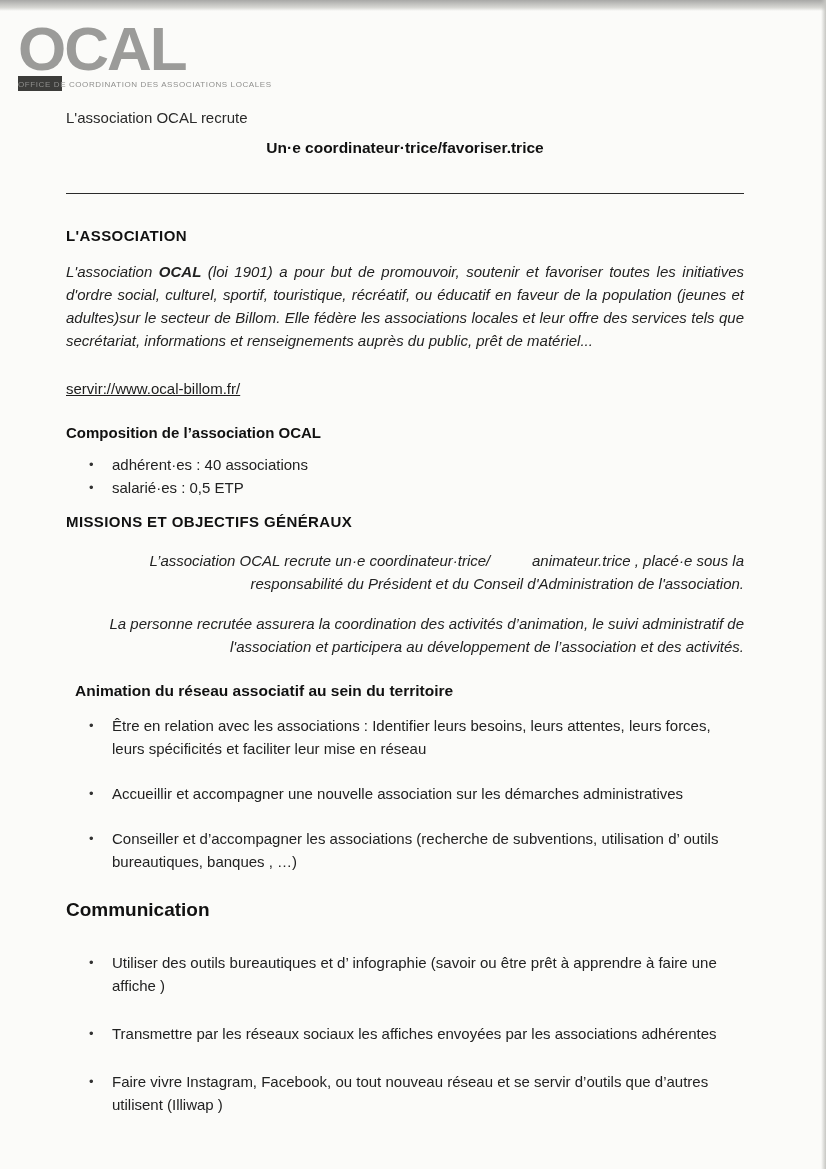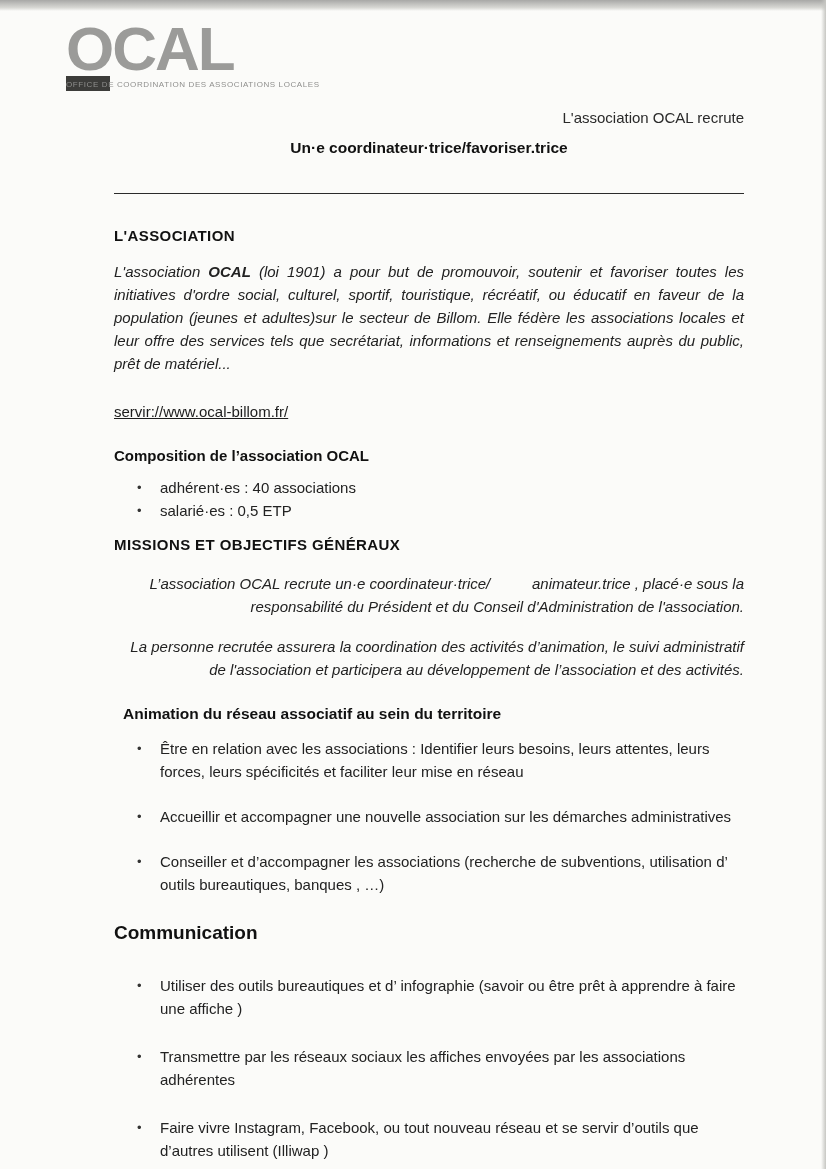--- a/index.html
+++ b/index.html
@@ -17,21 +17,21 @@
   .scan-edge-top {
     position: absolute; top: 0; left: 0; width: 100%; height: 11px;
     background: linear-gradient(to bottom, #a8a8a6, #d8d8d4 70%, #fbfbf9);
   }
   .scan-edge-right {
     position: absolute; top: 0; right: 0; width: 5px; height: 100%;
     background: linear-gradient(to left, #c6c6c2, rgba(251,251,249,0));
   }
   .content {
     position: relative;
-    padding: 14px 82px 0 114px;
+    padding: 14px 82px 0 66px;
   }
   
   .header-row { display: flex; align-items: flex-start; }
   .logo-block { width: 250px; margin-left: -48px; padding-top: 4px; }
   .logo-text {
     font-size: 62px;
     font-weight: bold;
     color: #9b9b99;
     letter-spacing: -2px;
     line-height: 1;
@@ -54,21 +54,21 @@
     margin-top: 2px;
     white-space: nowrap;
   }
   .title-wrap { flex: 1; text-align: center; padding-top: 62px; padding-right: 20px; }
   .doc-title {
     font-size: 27px;
     font-weight: bold;
     letter-spacing: 0.5px;
     color: #111;
   }
-  .subtitle { text-align: right; font-size: 15px; margin-top: 20px; color: #2a2a2a; }
+  .subtitle { text-align: left; font-size: 15px; margin-top: 20px; color: #2a2a2a; }
   .position-line { text-align: center; font-size: 15.5px; font-weight: bold; margin-top: 13px; color: #111; }
   .rule {
     border: none;
     border-top: 1.6px solid #2b2b2b;
     margin-top: 36px;
   }
   
   .h-caps { font-size: 15px; font-weight: bold; letter-spacing: 0.4px; margin-top: 33px; color: #111; }
   .para {
     font-size: 15px;

